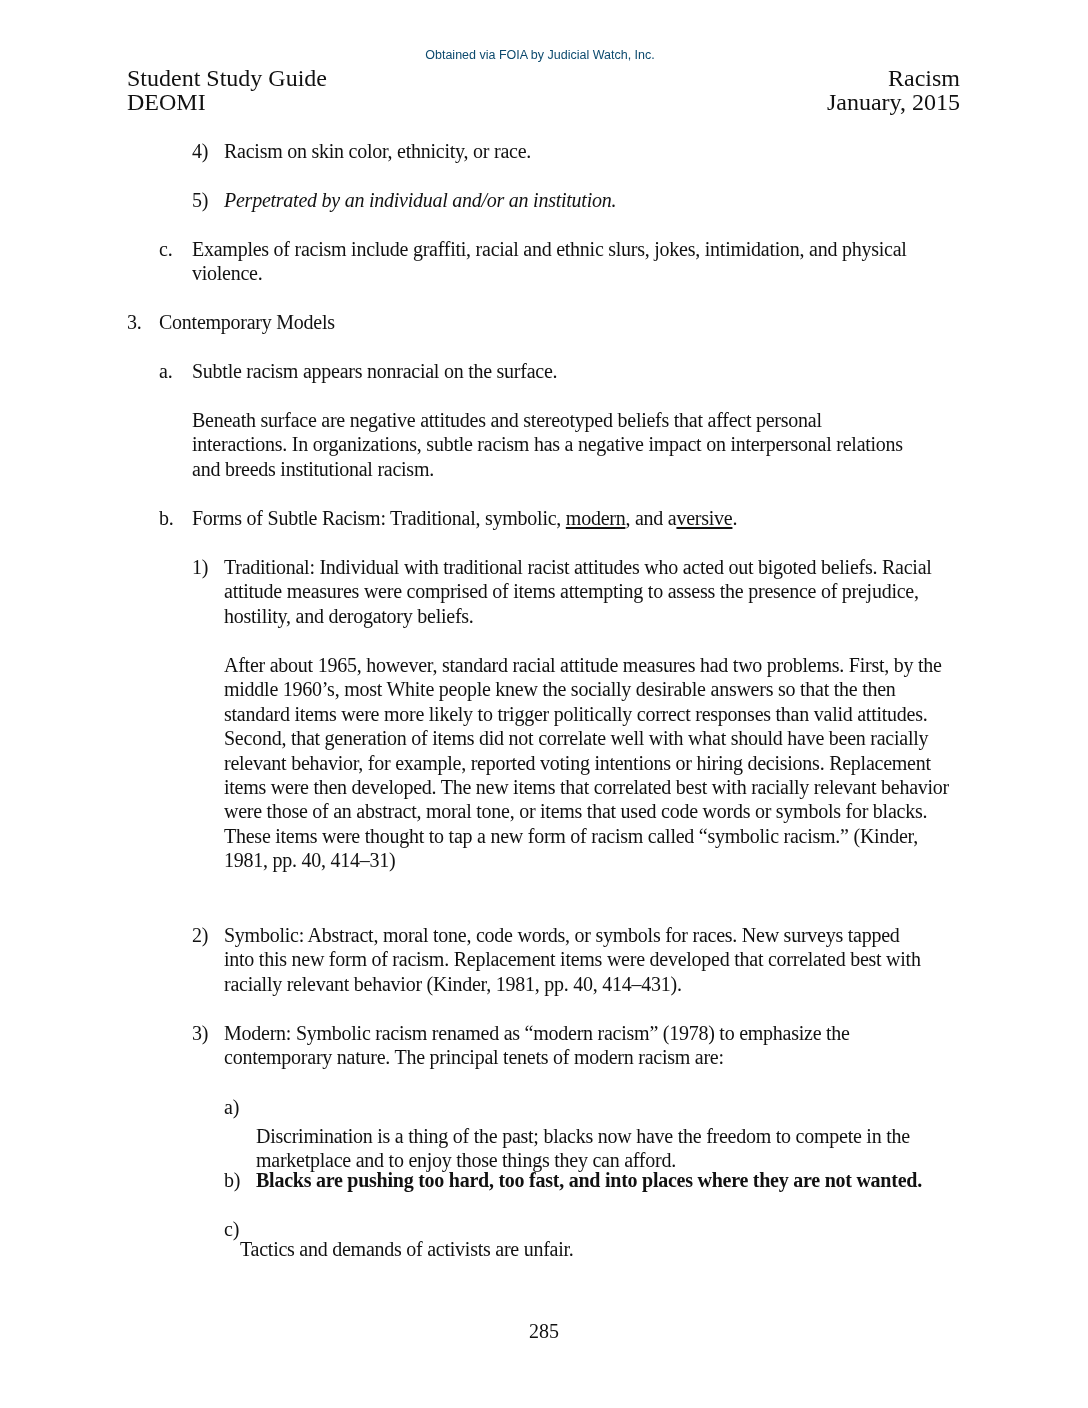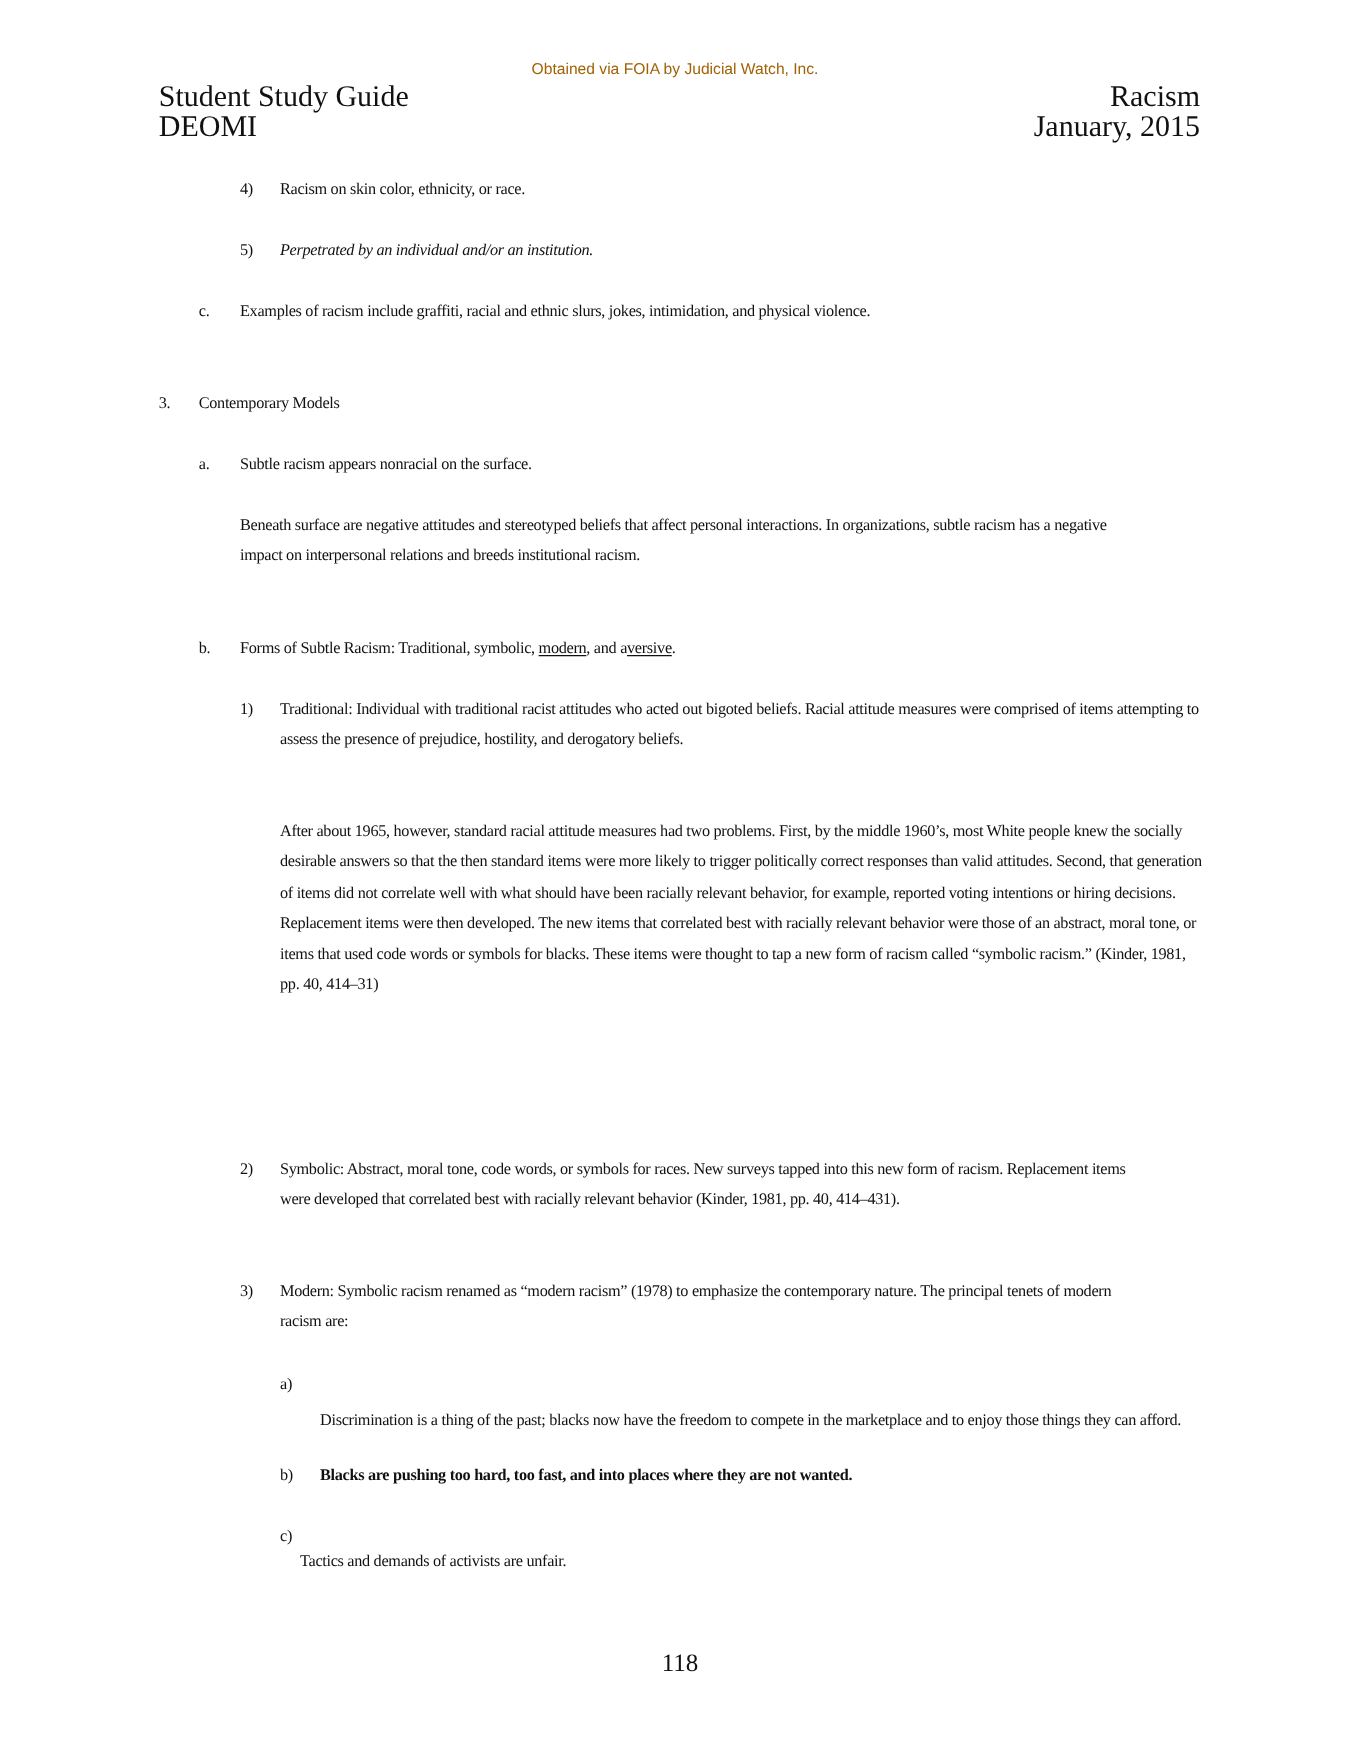--- a/index.html
+++ b/index.html
@@ -1,24 +1,24 @@
 <!DOCTYPE html>
 <html><head>
 <meta charset="utf-8">
 <style>
   html, body { margin: 0; padding: 0; background: #ffffff; }
   body { width: 1088px; height: 1408px; position: relative; overflow: hidden;
          font-family: "Liberation Serif", "DejaVu Serif", serif; color: #111; }
   .abs { position: absolute; }
   .foia { top: 48px; left: 0; width: 1080px; text-align: center;
-          font-family: "Liberation Sans", "DejaVu Sans", sans-serif; font-size: 12.5px; color: #a16207; }
+          font-family: "Liberation Sans", "DejaVu Sans", sans-serif; font-size: 12.5px; color: #0c4a6e; }
   .hdr { font-size: 24px; line-height: 24px; }
   .hdr-left { left: 127px; top: 66px; }
   .hdr-right { right: 128px; top: 66px; text-align: right; }
-  .txt { font-size: 13px; line-height: 24.4px; letter-spacing: -0.25px; }
+  .txt { font-size: 20px; line-height: 24.4px; letter-spacing: -0.25px; }
   .lbl { position: absolute; }
   .para { position: absolute; }
   u { text-decoration: underline; text-underline-offset: 2px; }
   .pagenum { top: 1320px; left: 0; width: 1088px; text-align: center; font-size: 20px; }
 </style>
 </head>
 <body>
 
 <div class="abs foia">Obtained via FOIA by Judicial Watch, Inc.</div>
 
@@ -88,13 +88,13 @@
 <div class="abs txt" style="top:1168px;left:224px;width:760px;">
   <span class="lbl" style="left:0">b)</span>
   <span class="para" style="left:32px;width:730px;white-space:nowrap;font-weight:bold;">Blacks are pushing too hard, too fast, and into places where they are not wanted.</span>
 </div>
 
 <div class="abs txt" style="top:1217px;left:224px;width:760px;">
   <span class="lbl" style="left:0">c)</span>
   <span class="para" style="left:16px;width:700px;margin-top:20px;">Tactics and demands of activists are unfair.</span>
 </div>
 
-<div class="abs pagenum">118</div>
+<div class="abs pagenum">285</div>
 
 </body></html>

